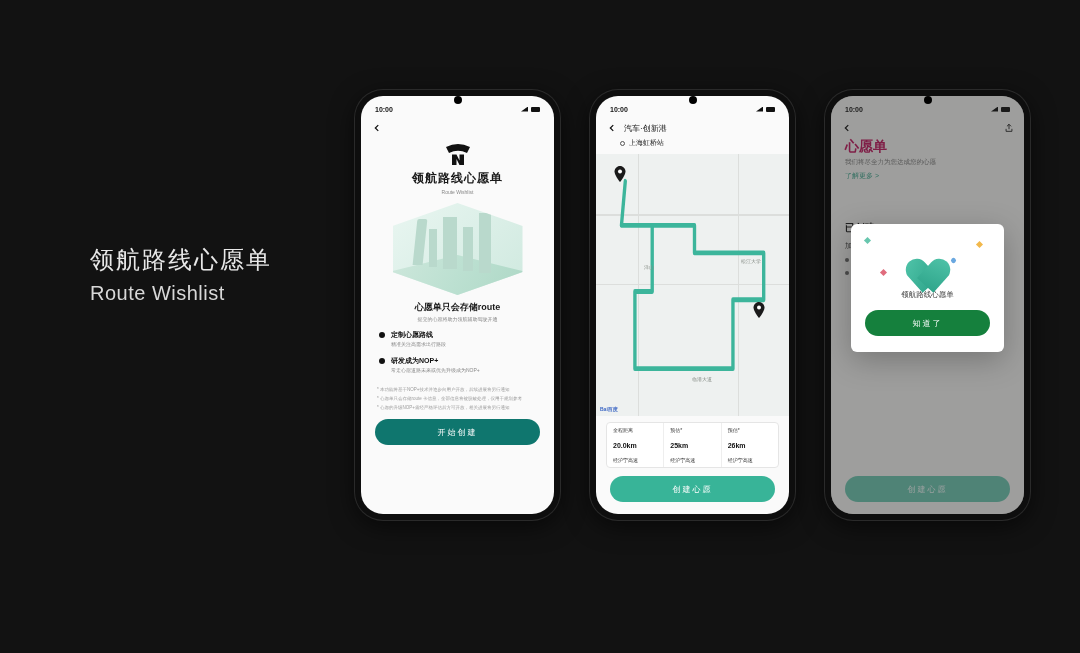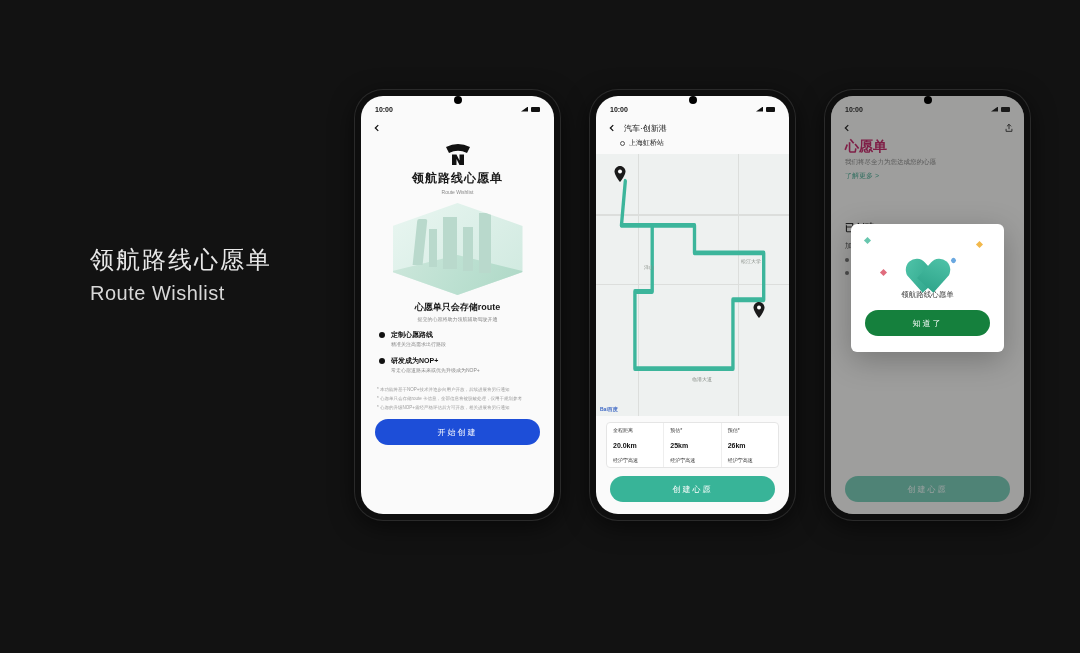--- a/index.html
+++ b/index.html
@@ -102,21 +102,21 @@
   .bullet { display:flex; gap:6px; margin-bottom:8px;}
   .bdot { width:6px; height:6px; background:#111; border-radius:50%; margin-top:2px; flex:none;}
   .btitle { font-size:7px; font-weight:700; color:#111;}
   .bdesc { font-size:5px; color:#8a8a8a; margin-top:1px; line-height:1.3;}
   .disclaimer { padding: 6px 16px 0 16px; font-size:4.5px; color:#9c9c9c; line-height:1.5;}
   .disclaimer .dl { margin-bottom:2px; }
   .disclaimer .hl { color:#4aa890; }
   .p1-btn {
     margin: 8px 14px 12px 14px;
     height: 26px;
-    background: #1d4ed8;
+    background: #0f766e;
     color: #fff;
     border-radius: 18px;
     display:flex; align-items:center; justify-content:center;
     font-size:8px;
     letter-spacing:2px;
     text-align:center;
   }
 
   
   .p2-navtext { font-size:8px; font-weight:500;}

